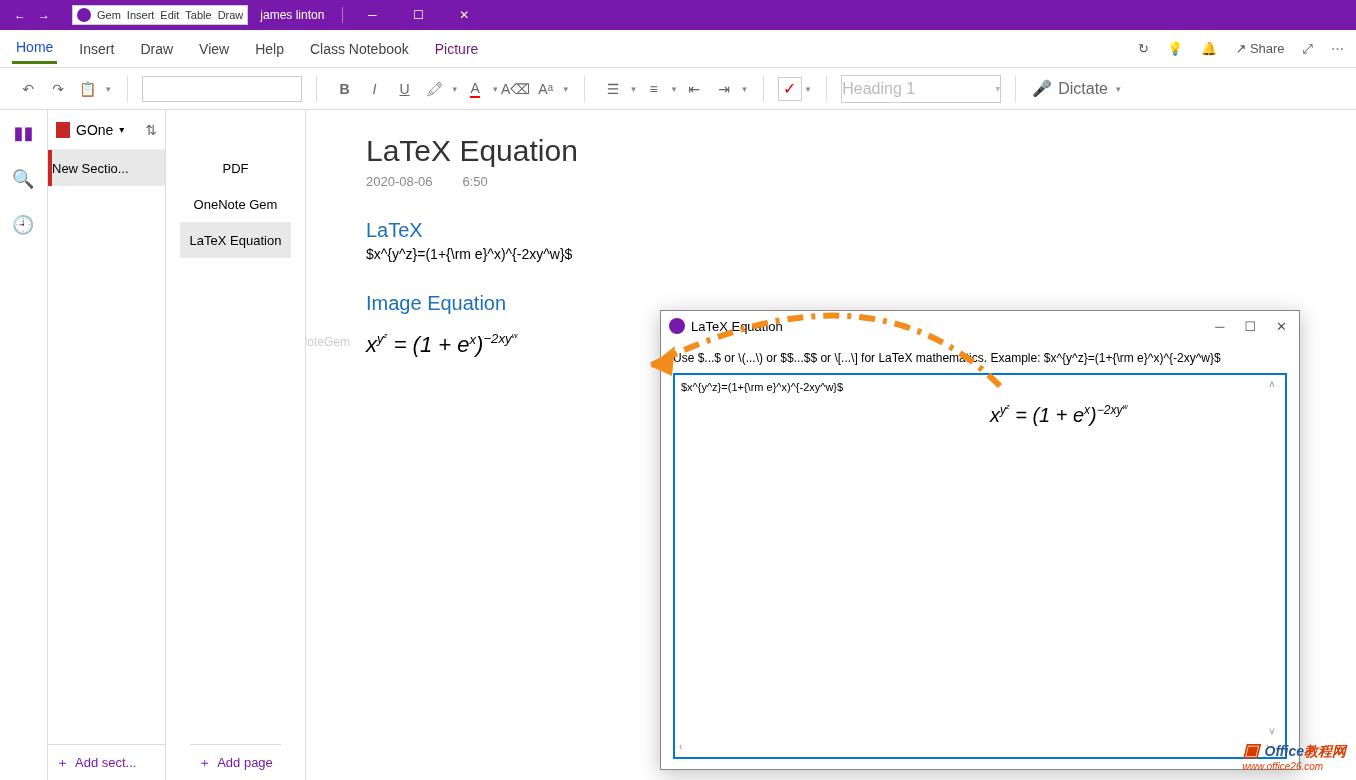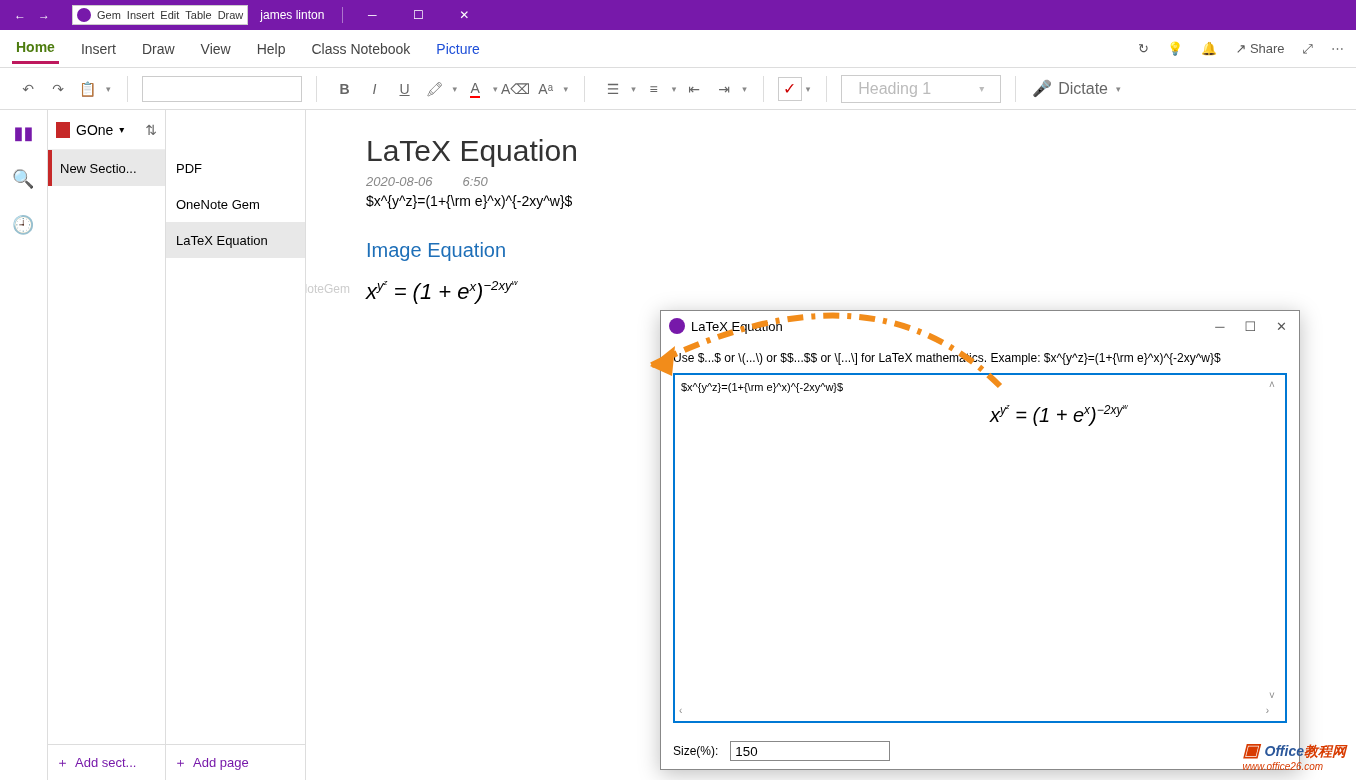--- a/index.html
+++ b/index.html
@@ -9,47 +9,47 @@
 .tb-nav span { width:16px; text-align:center; cursor:pointer; }
 .gem-bar { background:#fff; color:#333; height:20px; display:flex; align-items:center; gap:6px; padding:0 4px; margin-left:8px; font-size:11px; border:1px solid #ccc; }
 .gem-bar .gem-icon { width:14px; height:14px; background:#7719AA; border-radius:50%; display:inline-block; }
 .tb-title { flex:1; text-align:center; }
 .tb-user { padding:0 12px; }
 .tb-sep { width:1px; height:16px; background:rgba(255,255,255,0.4); margin:0 6px; }
 .tb-btns { display:flex; }
 .tb-btns div { width:46px; height:30px; display:flex; align-items:center; justify-content:center; cursor:pointer; }
 .menubar { height:38px; border-bottom:1px solid #ddd; display:flex; align-items:center; padding:0 12px; gap:18px; font-size:14px; }
 .menubar .tab { padding:6px 4px; cursor:pointer; color:#444; }
-.menubar .tab.active { color:#4d7c0f; border-bottom:3px solid #be185d; font-weight:700; }
+.menubar .tab.active { color:#1d4ed8; border-bottom:3px solid #4d7c0f; font-weight:400; }
 .menubar .right { margin-left:auto; display:flex; gap:18px; align-items:center; color:#555; font-size:13px; }
 .toolbar { height:42px; border-bottom:1px solid #ddd; display:flex; align-items:center; padding:0 8px; gap:4px; color:#666; }
 .toolbar .grp { display:flex; align-items:center; gap:2px; padding:0 6px; }
 .toolbar .sep { width:1px; height:26px; background:#ddd; margin:0 4px; }
 .toolbar button { background:none; border:none; width:28px; height:28px; cursor:pointer; color:#666; font-size:14px; display:flex; align-items:center; justify-content:center; }
 .toolbar .dd { font-size:9px; color:#888; padding:0 2px; }
 .font-box { border:1px solid #ccc; height:26px; width:160px; }
-.heading-box { border:1px solid #ccc; height:28px; width:160px; display:flex; align-items:center; padding:0 16px; color:#bbb; font-size:16px; justify-content:space-between; }
+.heading-box { border:1px solid #ccc; height:28px; width:160px; display:flex; align-items:center; padding:0 0; color:#bbb; font-size:16px; justify-content:space-between; }
 .check-box { border:1px solid #ccc; width:24px; height:24px; display:flex; align-items:center; justify-content:center; }
 .check-box::after { content:"✓"; color:#c00; }
 .dictate { display:flex; align-items:center; gap:6px; padding:0 8px; }
 .main { display:flex; height:670px; }
 .leftrail { width:48px; border-right:1px solid #ddd; display:flex; flex-direction:column; align-items:center; padding-top:12px; gap:24px; color:#7719AA; }
 .leftrail div { cursor:pointer; font-size:18px; }
 .nbpane { width:118px; border-right:1px solid #ddd; display:flex; flex-direction:column; }
 .nbhead { height:40px; display:flex; align-items:center; padding:0 8px; gap:6px; font-size:14px; border-bottom:1px solid #eee; }
 .nbhead .nbicon { width:14px; height:16px; background:#c62828; }
 .nbhead .sort { margin-left:auto; color:#666; }
-.section-item { height:36px; display:flex; align-items:center; padding-left:8px; font-size:13px; background:#e8e8e8; border-left:4px solid #c62828; white-space:nowrap; overflow:hidden; text-overflow:ellipsis; }
-.pagepane { width:140px; border-right:1px solid #ddd; display:flex; flex-direction:column; }
+.section-item { height:36px; display:flex; align-items:center; font-size:13px; background:#e8e8e8; border-left:4px solid #c62828; white-space:nowrap; overflow:hidden; text-overflow:ellipsis; }
+.pagepane { width:140px; border-right:1px solid #ddd; display:flex; flex-direction:column;align-items:center; }
 .page-item { height:36px; display:flex; align-items:center; padding:0 10px; font-size:13px; white-space:nowrap; overflow:hidden; text-overflow:ellipsis; cursor:pointer; }
 .page-item.sel { background:#e8e8e8; }
 .addbar { margin-top:auto; height:36px; border-top:1px solid #ddd; display:flex; align-items:center; padding:0 8px; gap:6px; color:#7719AA; font-size:13px; cursor:pointer; }
 .canvas { flex:1; padding:24px 60px; position:relative; overflow:hidden; }
 .pgtitle { font-size:30px; font-weight:300; color:#333; }
-.pgdate { color:#888; font-size:13px; display:flex; gap:30px; margin-top:6px;font-style:italic; }
+.pgdate { color:#888; font-size:13px; display:flex; gap:30px; margin-top:6px; }
 .h2 { color:#1e6fb8; font-size:20px; margin-top:30px; }
 .bodytxt { font-size:14px; margin-top:4px; }
 .eq { font-family:"Cambria Math",serif; font-size:22px; font-style:italic; margin-top:16px; position:relative; }
 .watermark { position:absolute; left:-90px; top:4px; color:#ccc; font-size:12px; font-style:normal; }
 .dialog { position:absolute; left:660px; top:310px; width:640px; height:460px; background:#fff; border:1px solid #888; box-shadow:0 4px 20px rgba(0,0,0,0.25); display:flex; flex-direction:column; }
 .dlg-title { height:30px; display:flex; align-items:center; padding:0 8px; gap:6px; font-size:13px; }
 .dlg-title .gem-icon { width:16px; height:16px; background:#7719AA; border-radius:50%; }
 .dlg-title .wbtns { margin-left:auto; display:flex; gap:12px; color:#555; }
 .dlg-title .wbtns span { cursor:pointer; padding:4px; }
 .dlg-body { padding:10px 12px; flex:1; display:flex; flex-direction:column; font-size:12px; }
@@ -90,21 +90,21 @@
   </div>
 </div>
 
 <div class="menubar">
   <div class="tab active">Home</div>
   <div class="tab">Insert</div>
   <div class="tab">Draw</div>
   <div class="tab">View</div>
   <div class="tab">Help</div>
   <div class="tab">Class Notebook</div>
-  <div class="tab" style="color:#1d4ed8">Picture</div>
+  <div class="tab" style="color:#701a75">Picture</div>
   <div class="right">
     <span>↻</span>
     <span>💡</span>
     <span>🔔</span>
     <span>↗ <span>Share</span></span>
     <span>⤢</span>
     <span>⋯</span>
   </div>
 </div>
 
@@ -198,20 +198,21 @@
         <span>＋</span>
         <span>Add page</span>
       </div>
   </div>
   <div class="canvas">
     <div class="pgtitle">LaTeX Equation</div>
     <div class="pgdate">
       <span>2020-08-06</span>
       <span>6:50</span>
     </div>
+    <div class="h2">LaTeX</div>
     <div class="bodytxt">$x^{y^z}=(1+{\rm e}^x)^{-2xy^w}$</div>
     <div class="h2">Image Equation</div>
     <div class="eq">
       <span class="watermark">OneNoteGem</span>
       <span id="eq1"><i>x</i><sup><i>y</i><sup><i>z</i></sup></sup> = (1 + e<sup><i>x</i></sup>)<sup>−2<i>xy</i><sup><i>w</i></sup></sup></span>
     </div>
   </div>
 </div>
 
 <svg class="arrow" viewBox="0 0 400 130">
@@ -236,21 +237,17 @@
       <div class="dlg-scroll">
           <span>˄</span>
           <span>˅</span>
         </div>
       <div class="dlg-hscroll">
           <span>‹</span>
           <span>›</span>
         </div>
     </div>
   </div>
-  <div class="dlg-size">
-    <span>Size(%):</span>
-    <input value="150" style="">
-  </div>
 </div>
 
 <div class="preview-eq"><span id="eq2"><i>x</i><sup><i>y</i><sup><i>z</i></sup></sup> = (1 + e<sup><i>x</i></sup>)<sup>−2<i>xy</i><sup><i>w</i></sup></sup></span></div>
 
 <div class="logo-corner"><span style="color:#d83b01;font-size:18px">▣ </span><span style="color:#2b579a">Office</span><span style="color:#d83b01">教程网</span><span class="sub">www.office26.com</span></div>
 
 </body></html>

